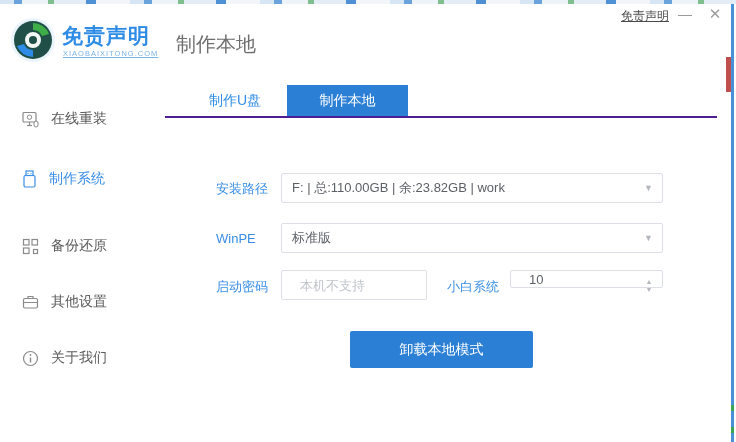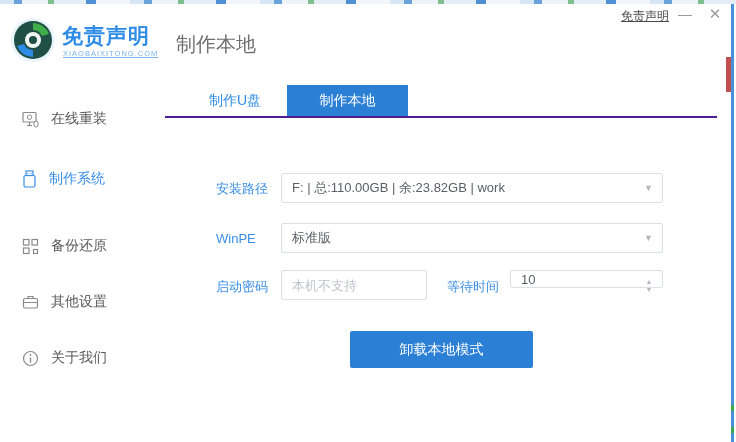--- a/index.html
+++ b/index.html
@@ -39,21 +39,21 @@
   .tab{height:31px;display:flex;align-items:center;justify-content:center;font-size:14px;cursor:pointer;}
   .tab.plain{width:100px;margin-left:20px;color:#2e8ce6;}
   .tab.active{width:121px;margin-left:2px;background:#2b7fd4;color:#fff;}
 
   
   .f-label{position:absolute;font-size:13px;color:#3a8ee6;}
   .sel{position:absolute;left:281px;width:382px;height:30px;border:1px solid #dcdfe6;border-radius:2px;
        box-sizing:border-box;display:flex;align-items:center;padding:0 26px 0 10px;font-size:13px;color:#5c5f66;cursor:pointer;background:#fff;}
   .sel .caret{position:absolute;right:9px;top:9px;font-size:9px;color:#b4b7bd;}
   .txt-input{position:absolute;box-sizing:border-box;height:30px;border:1px solid #dcdfe6;border-radius:2px;
-       padding:0 10px;font-size:13px;color:#5c5f66;font-family:"Liberation Sans","DejaVu Sans",sans-serif;background:#fff;}
+       padding:0 18px;font-size:13px;color:#5c5f66;font-family:"Liberation Sans","DejaVu Sans",sans-serif;background:#fff;}
   .txt-input::placeholder{color:#c0c4cc;}
   .num-wrap{position:absolute;left:510px;top:270px;width:153px;height:30px;}
   .num-input{width:153px;height:18px;}
   .spin{position:absolute;right:8px;top:3px;width:12px;height:24px;display:flex;flex-direction:column;
         align-items:center;justify-content:center;gap:1px;cursor:pointer;}
   .spin span{font-size:7px;color:#b4b7bd;line-height:7px;}
 
   .primary-btn{position:absolute;left:350px;top:331px;width:183px;height:37px;background:#2b7fd4;color:#fff;
         border:none;font-size:14px;font-family:"Liberation Sans","DejaVu Sans",sans-serif;cursor:pointer;border-radius:2px;}
 </style>
@@ -135,21 +135,21 @@
 
   <div class="f-label" style="left:216px;top:231px">WinPE</div>
   <div class="sel" style="top:223px">
     <span>标准版</span>
     <span class="caret">▼</span>
   </div>
 
   <div class="f-label" style="left:216px;top:278px">启动密码</div>
   <input class="txt-input" style="left: 281px; top: 270px; width: 146px;" type="text" placeholder="本机不支持">
 
-  <div class="f-label" style="left:447px;top:278px">等待时间</div>
+  <div class="f-label" style="left:447px;top:278px">小白系统</div>
   <div class="num-wrap">
     <input class="txt-input num-input" style="left: 0px; top: 0px;" type="text" value="10">
     <div class="spin">
       <span>▲</span>
       <span>▼</span>
     </div>
   </div>
 
   <button class="primary-btn">卸载本地模式</button>
 

